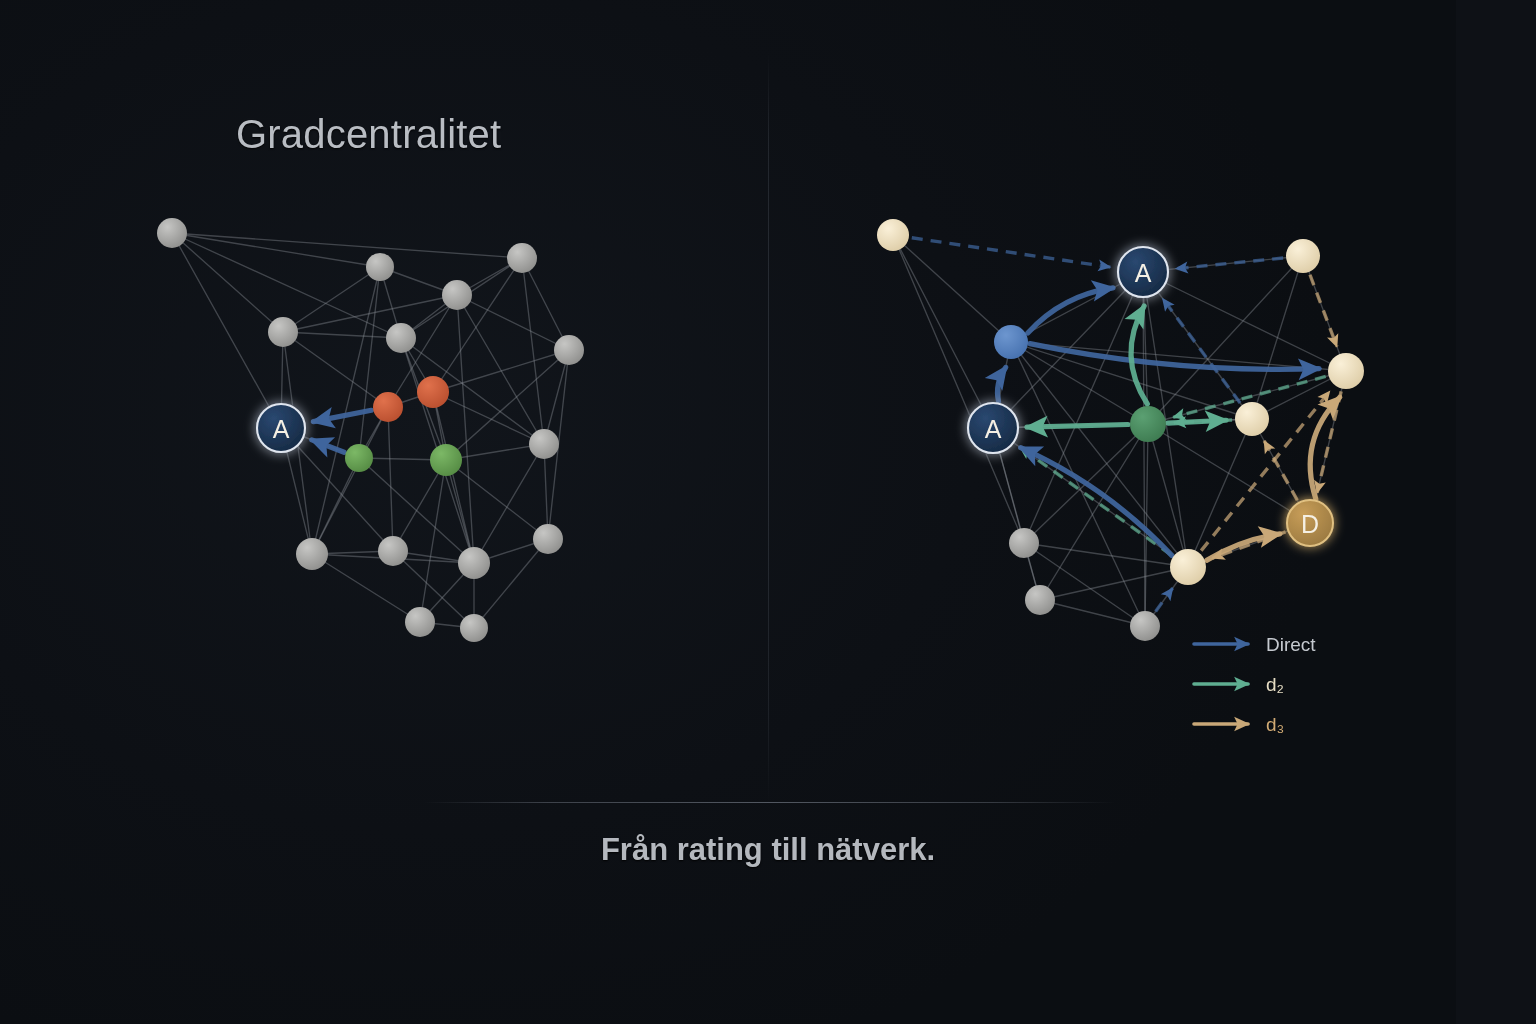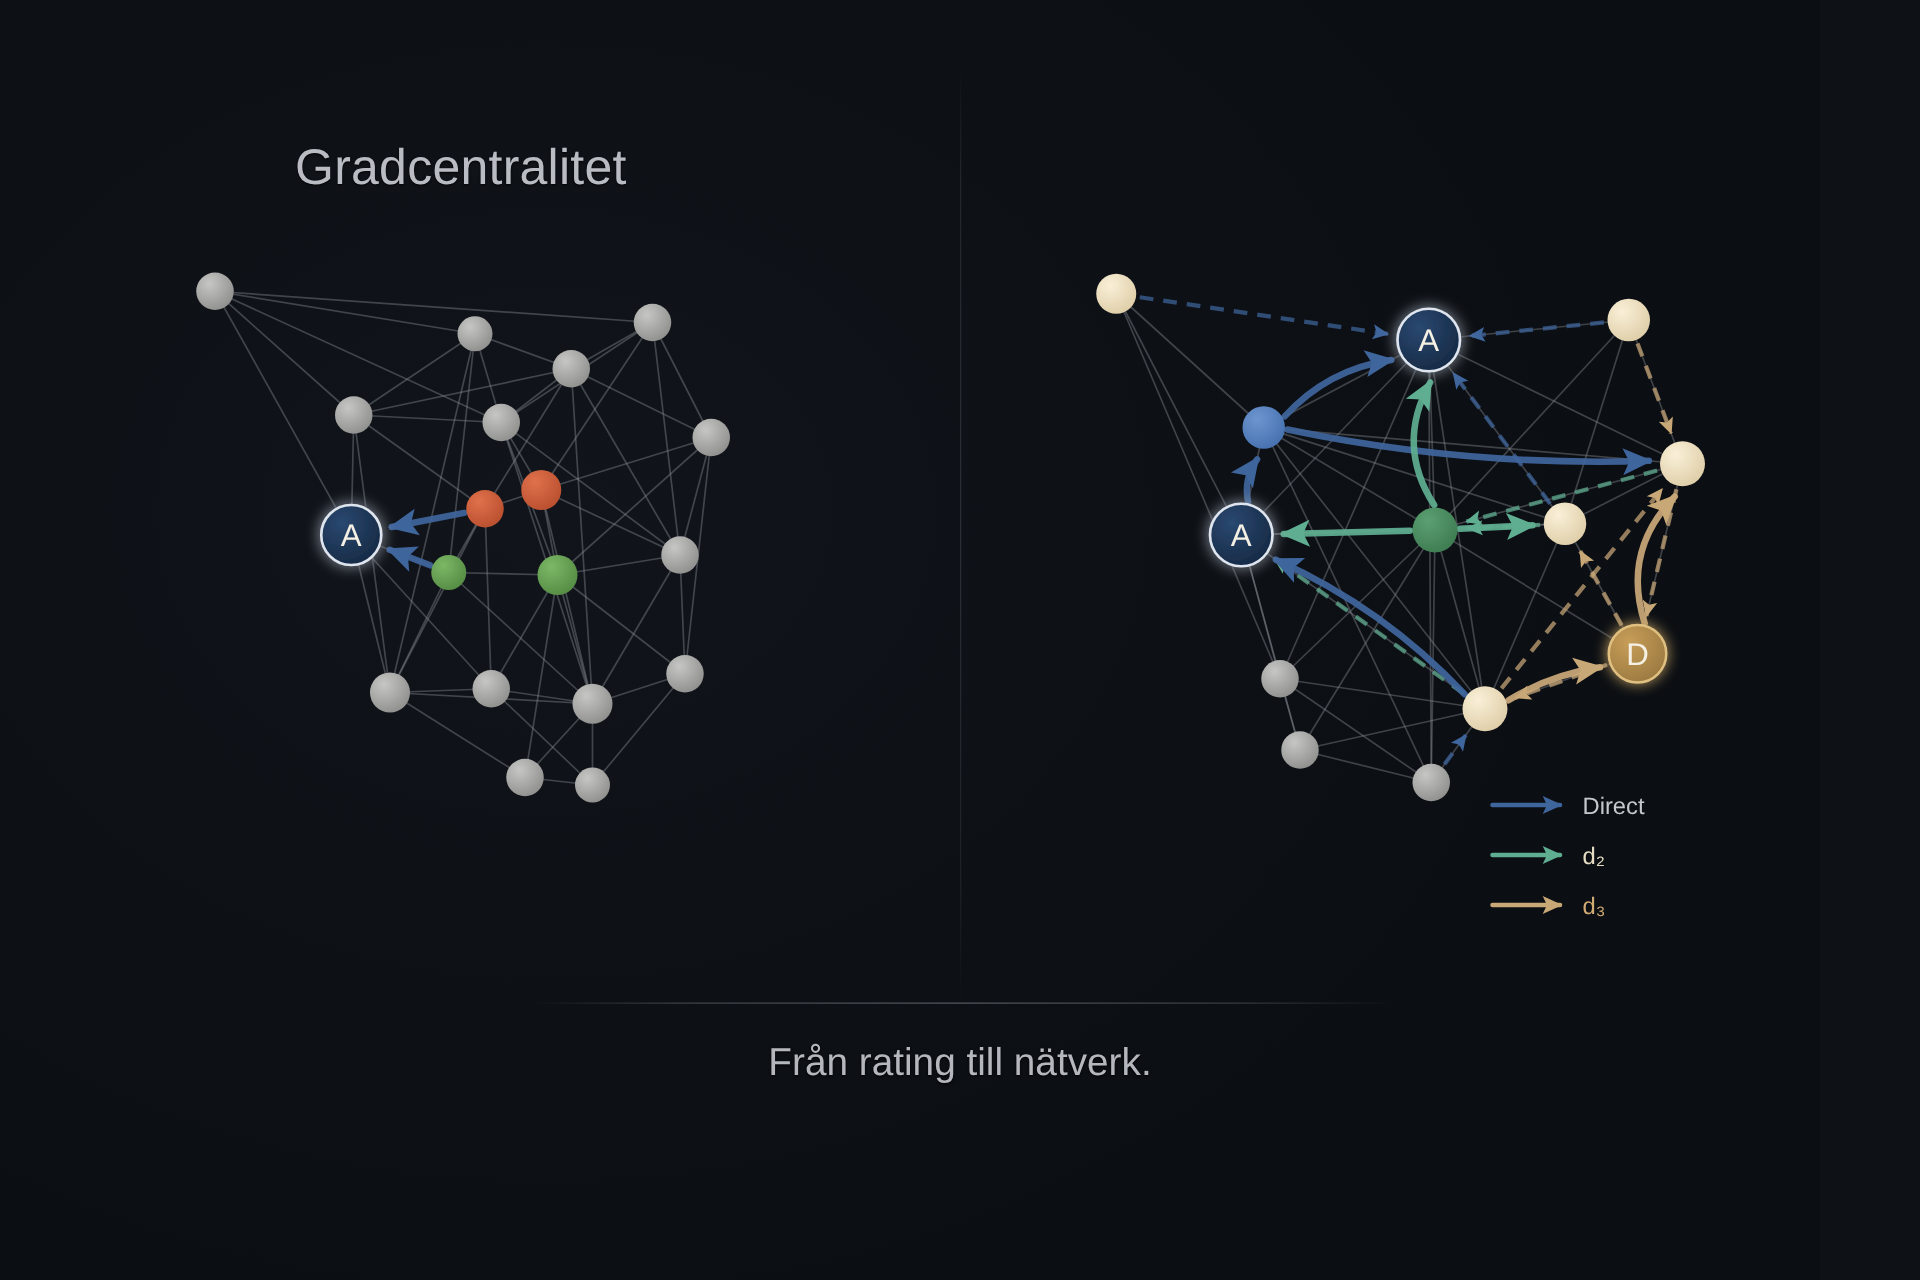--- a/index.html
+++ b/index.html
@@ -37,20 +37,21 @@
       rgba(150,158,172,0) 0%,
       rgba(150,158,172,.35) 18%,
       rgba(150,158,172,.5) 50%,
       rgba(150,158,172,.3) 82%,
       rgba(150,158,172,0) 100%);
   }
   #caption {
     position:absolute; left:0; top:832px; width:1536px;
     text-align:center; font-size:31px; color:#b4b8be;
     text-shadow:0 1px 2px rgba(0,0,0,.9);
+    font-weight:bold;
   }
   svg.graph { position:absolute; top:0; left:0; overflow:visible; }
   #graph-left  { left:0px;   top:0px; width:768px; height:1024px; }
   #graph-right { left:768px; top:0px; width:768px; height:1024px; }
 
   .legend-label { font-size:19px; font-family:"Liberation Sans", sans-serif; }
   .node-letter  { font-family:"Liberation Sans", sans-serif; font-size:25px;
                   text-anchor:middle; dominant-baseline:central; }
 </style>
 </head>

